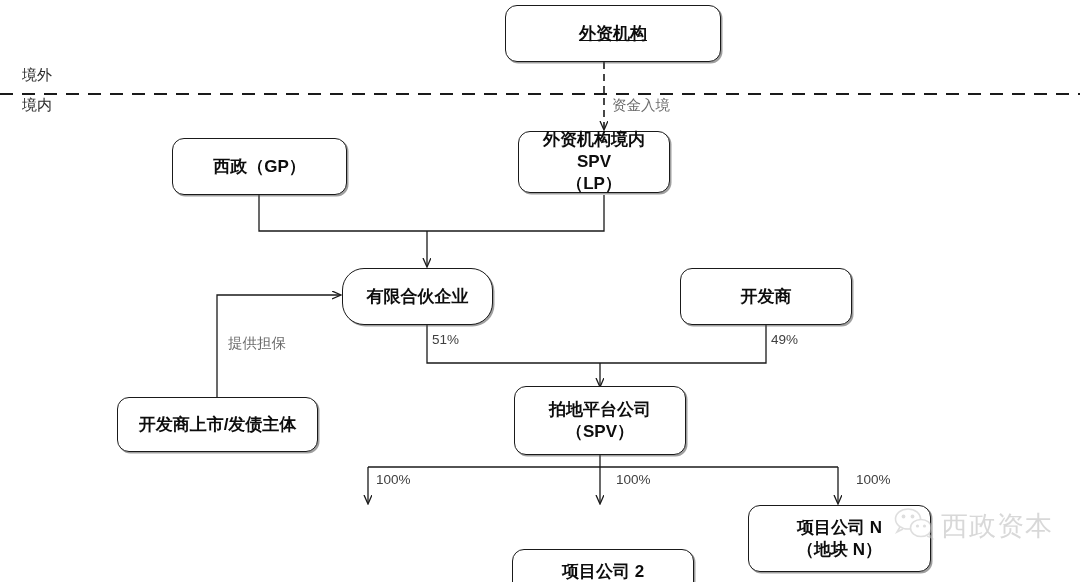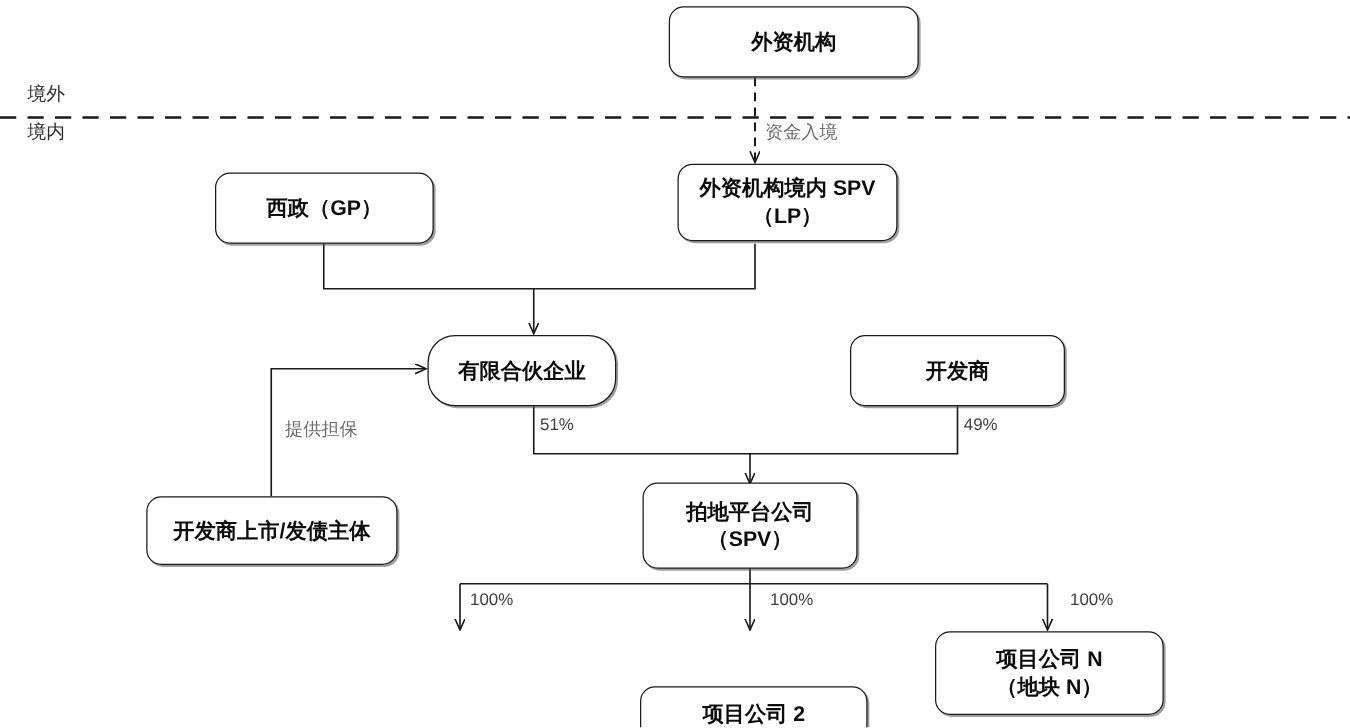--- a/index.html
+++ b/index.html
@@ -107,29 +107,29 @@
     <path d="M600,453 L600,467" fill="none" stroke="#1a1a1a" stroke-width="1.3"></path>
     <path d="M368,467 L838,467" fill="none" stroke="#1a1a1a" stroke-width="1.3"></path>
     <path d="M368,467 L368,503" fill="none" stroke="#1a1a1a" stroke-width="1.3" marker-end="url(#arrow)"></path>
     <path d="M600,467 L600,503" fill="none" stroke="#1a1a1a" stroke-width="1.3" marker-end="url(#arrow)"></path>
     <path d="M838,467 L838,503" fill="none" stroke="#1a1a1a" stroke-width="1.3" marker-end="url(#arrow)"></path>
   </svg>
 
   <div class="boundary-label" style="left:22px; top:66px;">境外</div>
   <div class="boundary-label" style="left:22px; top:96px;">境内</div>
 
-  <div class="node" style="left:535px; top:5px; width:200px; height:57px;">
+  <div class="node" style="left:505px; top:5px; width:216px; height:57px;text-decoration:underline;">
     <span class="lbl">外资机构</span>
   </div>
 
   <div class="node" style="left:172px; top:138px; width:175px; height:57px;">
     <span class="lbl">西政（GP）</span>
   </div>
 
-  <div class="node" style="left:518px; top:131px; width:176px; height:62px;margin-left:24px;">
+  <div class="node" style="left:518px; top:131px; width:152px; height:62px;">
     <span class="lbl">外资机构境内 SPV
 （LP）</span>
   </div>
 
   <div class="node" style="left:342px; top:268px; width:151px; height:57px;border-radius:22px;">
     <span class="lbl">有限合伙企业</span>
   </div>
 
   <div class="node" style="left:680px; top:268px; width:172px; height:57px;">
     <span class="lbl">开发商</span>
@@ -162,14 +162,29 @@
   <div class="edge-label" style="left:432px; top:332px;">51%</div>
 
   <div class="edge-label" style="left:771px; top:332px;text-align:right;">49%</div>
 
   <div class="edge-label" style="left:376px; top:472px;">100%</div>
 
   <div class="edge-label" style="left:616px; top:472px;">100%</div>
 
   <div class="edge-label" style="left:856px; top:472px;">100%</div>
 
+  <div class="watermark" style="left:893px; top:507px;">
+    <span>
+      <svg width="42" height="34" viewBox="0 0 42 34" xmlns="http://www.w3.org/2000/svg">
+        <ellipse cx="15" cy="12" rx="12.5" ry="10" fill="none" stroke="#c4c4c4" stroke-width="1.6"></ellipse>
+        <path d="M7,20 L4,25 L10,22" fill="none" stroke="#c4c4c4" stroke-width="1.6"></path>
+        <circle cx="10.5" cy="9.5" r="1.9" fill="#c4c4c4"></circle>
+        <circle cx="19.5" cy="9.5" r="1.9" fill="#c4c4c4"></circle>
+        <ellipse cx="28" cy="21" rx="10.5" ry="8.5" fill="#ffffff" stroke="#c4c4c4" stroke-width="1.6"></ellipse>
+        <path d="M36,27 L39,31 L34,29" fill="none" stroke="#c4c4c4" stroke-width="1.6"></path>
+        <circle cx="24.5" cy="19" r="1.6" fill="#c4c4c4"></circle>
+        <circle cx="31.5" cy="19" r="1.6" fill="#c4c4c4"></circle>
+      </svg>
+    </span>
+    <span class="wm-text">西政资本</span>
+  </div>
 
 </div>
 
 </body></html>

